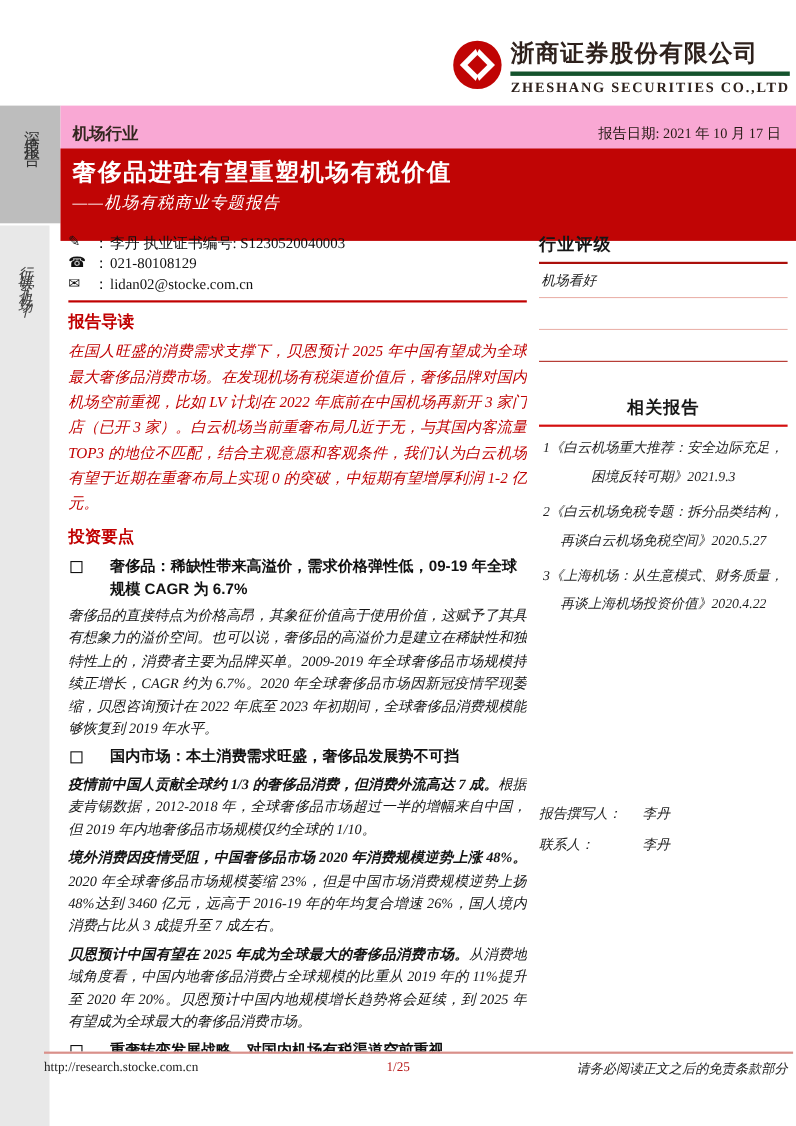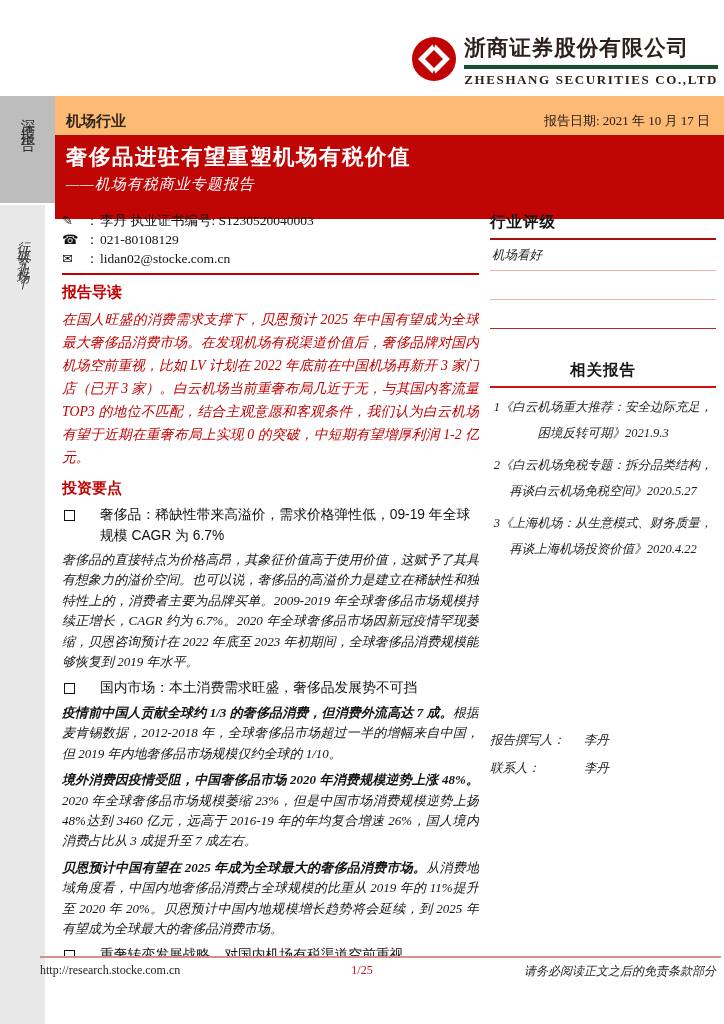--- a/index.html
+++ b/index.html
@@ -15,21 +15,21 @@
   .side-light .vtext{writing-mode:vertical-rl;font-size:13px;font-style:italic;letter-spacing:5px;color:#3d3d3d;margin-top:26px;}
 
   
   .brand{position:absolute;top:33px;right:6px;display:flex;align-items:flex-start;}
   .brand .logo{width:46px;height:46px;margin:3px 7px 0 0;flex:none;}
   .brand .cn{font-weight:bold;font-size:21.5px;letter-spacing:1px;color:#2e211c;
              border-bottom:4px solid #14532d;padding-bottom:3px;}
   .brand .en{font-size:13px;letter-spacing:1.6px;color:#2e211c;margin-top:3px;font-weight:bold;}
 
   
-  .band-pink{position:absolute;left:55px;right:0;top:96px;height:50px;background:#fdba74;
+  .band-pink{position:absolute;left:55px;right:0;top:96px;height:50px;background:#f9a8d4;
              display:flex;align-items:center;justify-content:space-between;}
   .band-pink .industry{font-family:"Liberation Sans","DejaVu Sans",sans-serif;font-weight:bold;
              font-size:15px;color:#33261f;padding-left:11px;}
   .band-pink .date{font-size:13px;color:#241a14;padding-right:14px;}
   .band-red{position:absolute;left:55px;right:0;top:135px;height:84px;background:#c00505;color:#fff;
             padding:9px 0 0 11px;box-sizing:border-box;}
   .band-red .title{font-size:21.5px;font-weight:bold;letter-spacing:1.5px;line-height:26px;}
   .band-red .subtitle{font-size:15px;font-style:italic;letter-spacing:1px;margin-top:5px;}
 
   
@@ -38,21 +38,21 @@
   .contact-row .ico{width:22px;flex:none;font-family:"DejaVu Sans",sans-serif;font-size:13px;}
   .contact-row .col{width:16px;flex:none;text-align:center;}
   .redline{border:none;border-top:2px solid #c00000;margin:5px 0 8px;}
   .red-head{font-family:"Liberation Sans","DejaVu Sans",sans-serif;font-weight:bold;font-size:15px;
             color:#c00000;margin:0 0 6px;}
   .intro-para{color:#c00000;font-size:13.8px;font-style:italic;line-height:23px;text-align:justify;
               margin:0 0 10px;}
   .kp-head{margin:0 0 7px;}
   .bullet{display:flex;margin:1px 0 4px;}
   .bullet .sq{width:9px;height:9px;border:1.6px solid #111;flex:none;margin:5px 25px 0 2px;}
-  .bullet .bt{font-family:"Liberation Sans","DejaVu Sans",sans-serif;font-weight:normal;font-size:13.8px;
+  .bullet .bt{font-family:"Liberation Sans","DejaVu Sans",sans-serif;font-weight:bold;font-size:13.8px;
               color:#111;line-height:20.5px;}
   .para{font-size:13px;font-style:italic;line-height:20.4px;text-align:justify;color:#141414;margin:0 0 6px;}
   .para .lead{font-weight:bold;}
 
   
   .right{position:absolute;left:490px;top:212px;width:226px;height:745px;}
   .col-head{font-family:"Liberation Sans","DejaVu Sans",sans-serif;font-weight:bold;font-size:15.5px;
             color:#161616;margin:0 0 5px;letter-spacing:1px;}
   .thick-red{border:none;border-top:2px solid #ab0f0b;margin:0;}
   .rating-row{display:flex;justify-content:flex-start;font-size:12.5px;font-style:italic;

